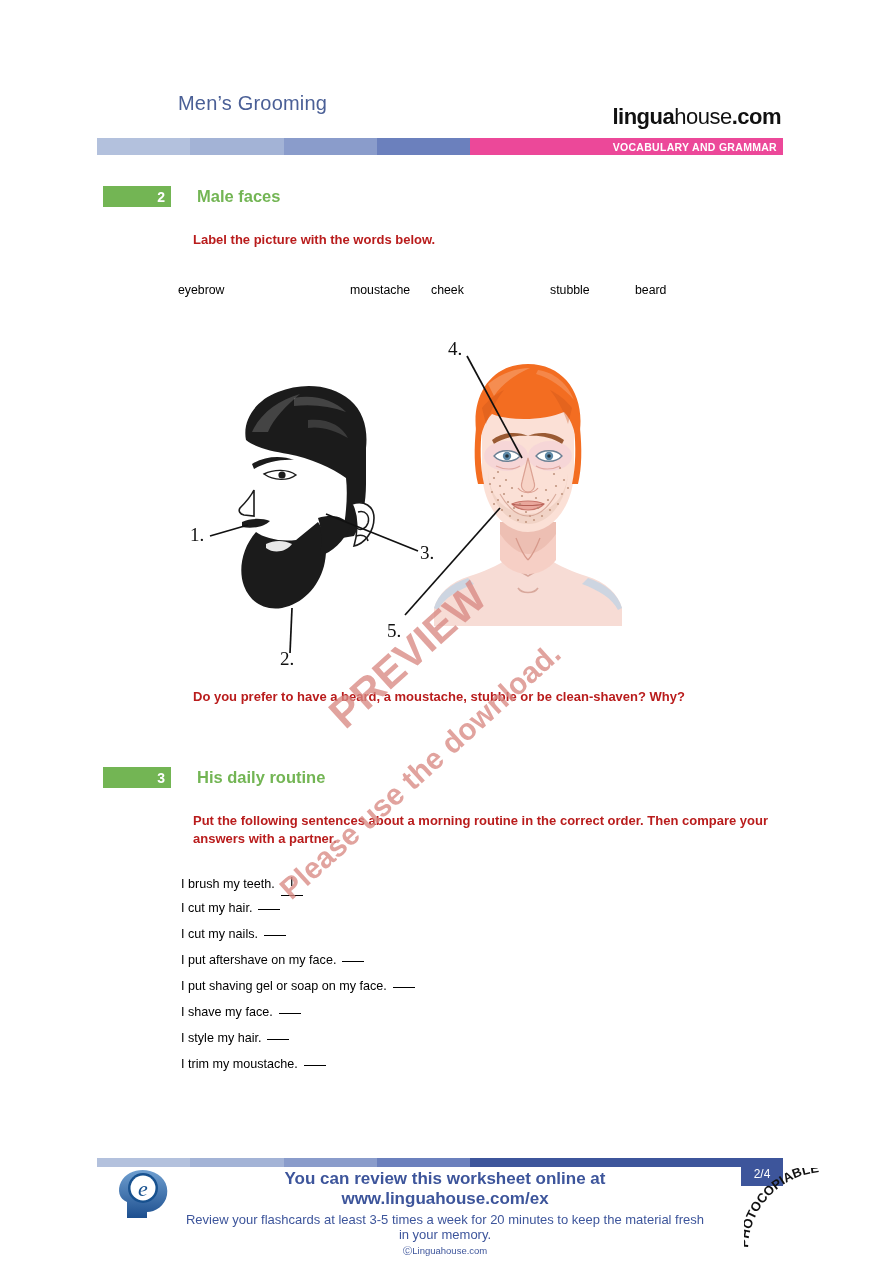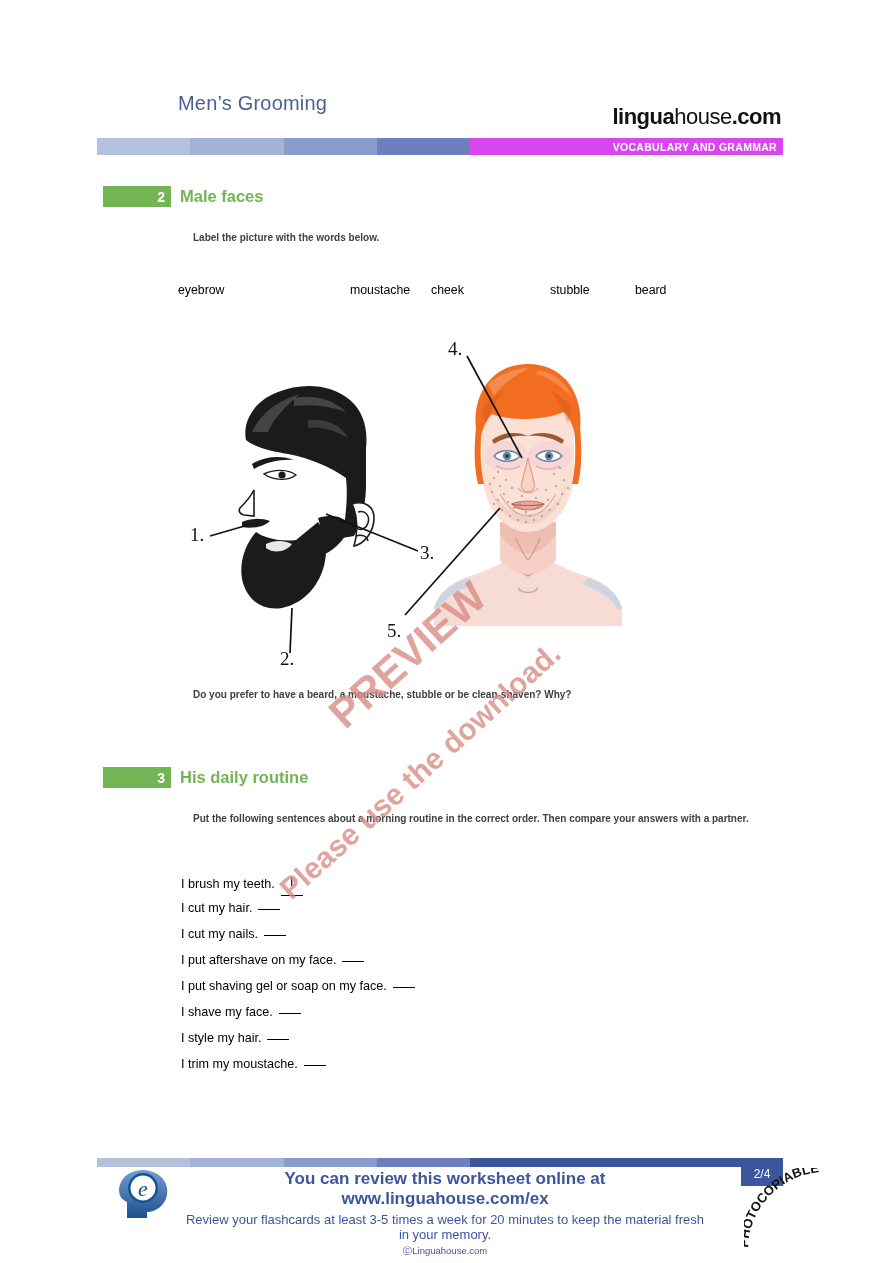--- a/index.html
+++ b/index.html
@@ -52,21 +52,21 @@
     height: 17px;
     display: flex;
   }
   .header-bar .seg { height: 100%; }
   .header-bar .seg1 { width: 13.6%; background: #b3c1dd; }
   .header-bar .seg2 { width: 13.6%; background: #a3b3d6; }
   .header-bar .seg3 { width: 13.6%; background: #8a9ccb; }
   .header-bar .seg4 { width: 13.6%; background: #6b80bd; }
   .header-bar .seg5 {
     flex: 1;
-    background: #d946ef;
+    background: #ec4899;
     display: flex;
     align-items: center;
     justify-content: flex-end;
   }
   .header-bar .seg5 span {
     color: #ffffff;
     font-size: 10.5px;
     font-weight: 700;
     letter-spacing: .3px;
     padding-right: 6px;
@@ -87,34 +87,34 @@
     color: #ffffff;
     font-size: 14px;
     font-weight: 700;
     display: flex;
     align-items: center;
     justify-content: flex-end;
     padding-right: 6px;
     box-sizing: border-box;
   }
   .sec-title {
-    margin-left: 9px;
+    margin-left: 26px;
     font-size: 16.5px;
     font-weight: 700;
     color: #73b554;
     white-space: nowrap;
   }
 
   
   .instr {
     position: absolute;
     left: 181px;
-    font-size: 10px;
+    font-size: 13px;
     font-weight: 700;
-    color: #404040;
+    color: #b91c1c;
     line-height: 1.35;
     padding-left: 12px;
   }
   .wordbank {
     position: absolute;
     left: 178px;
     top: 283px;
     width: 500px;
     font-size: 12.3px;
     color: #000;

